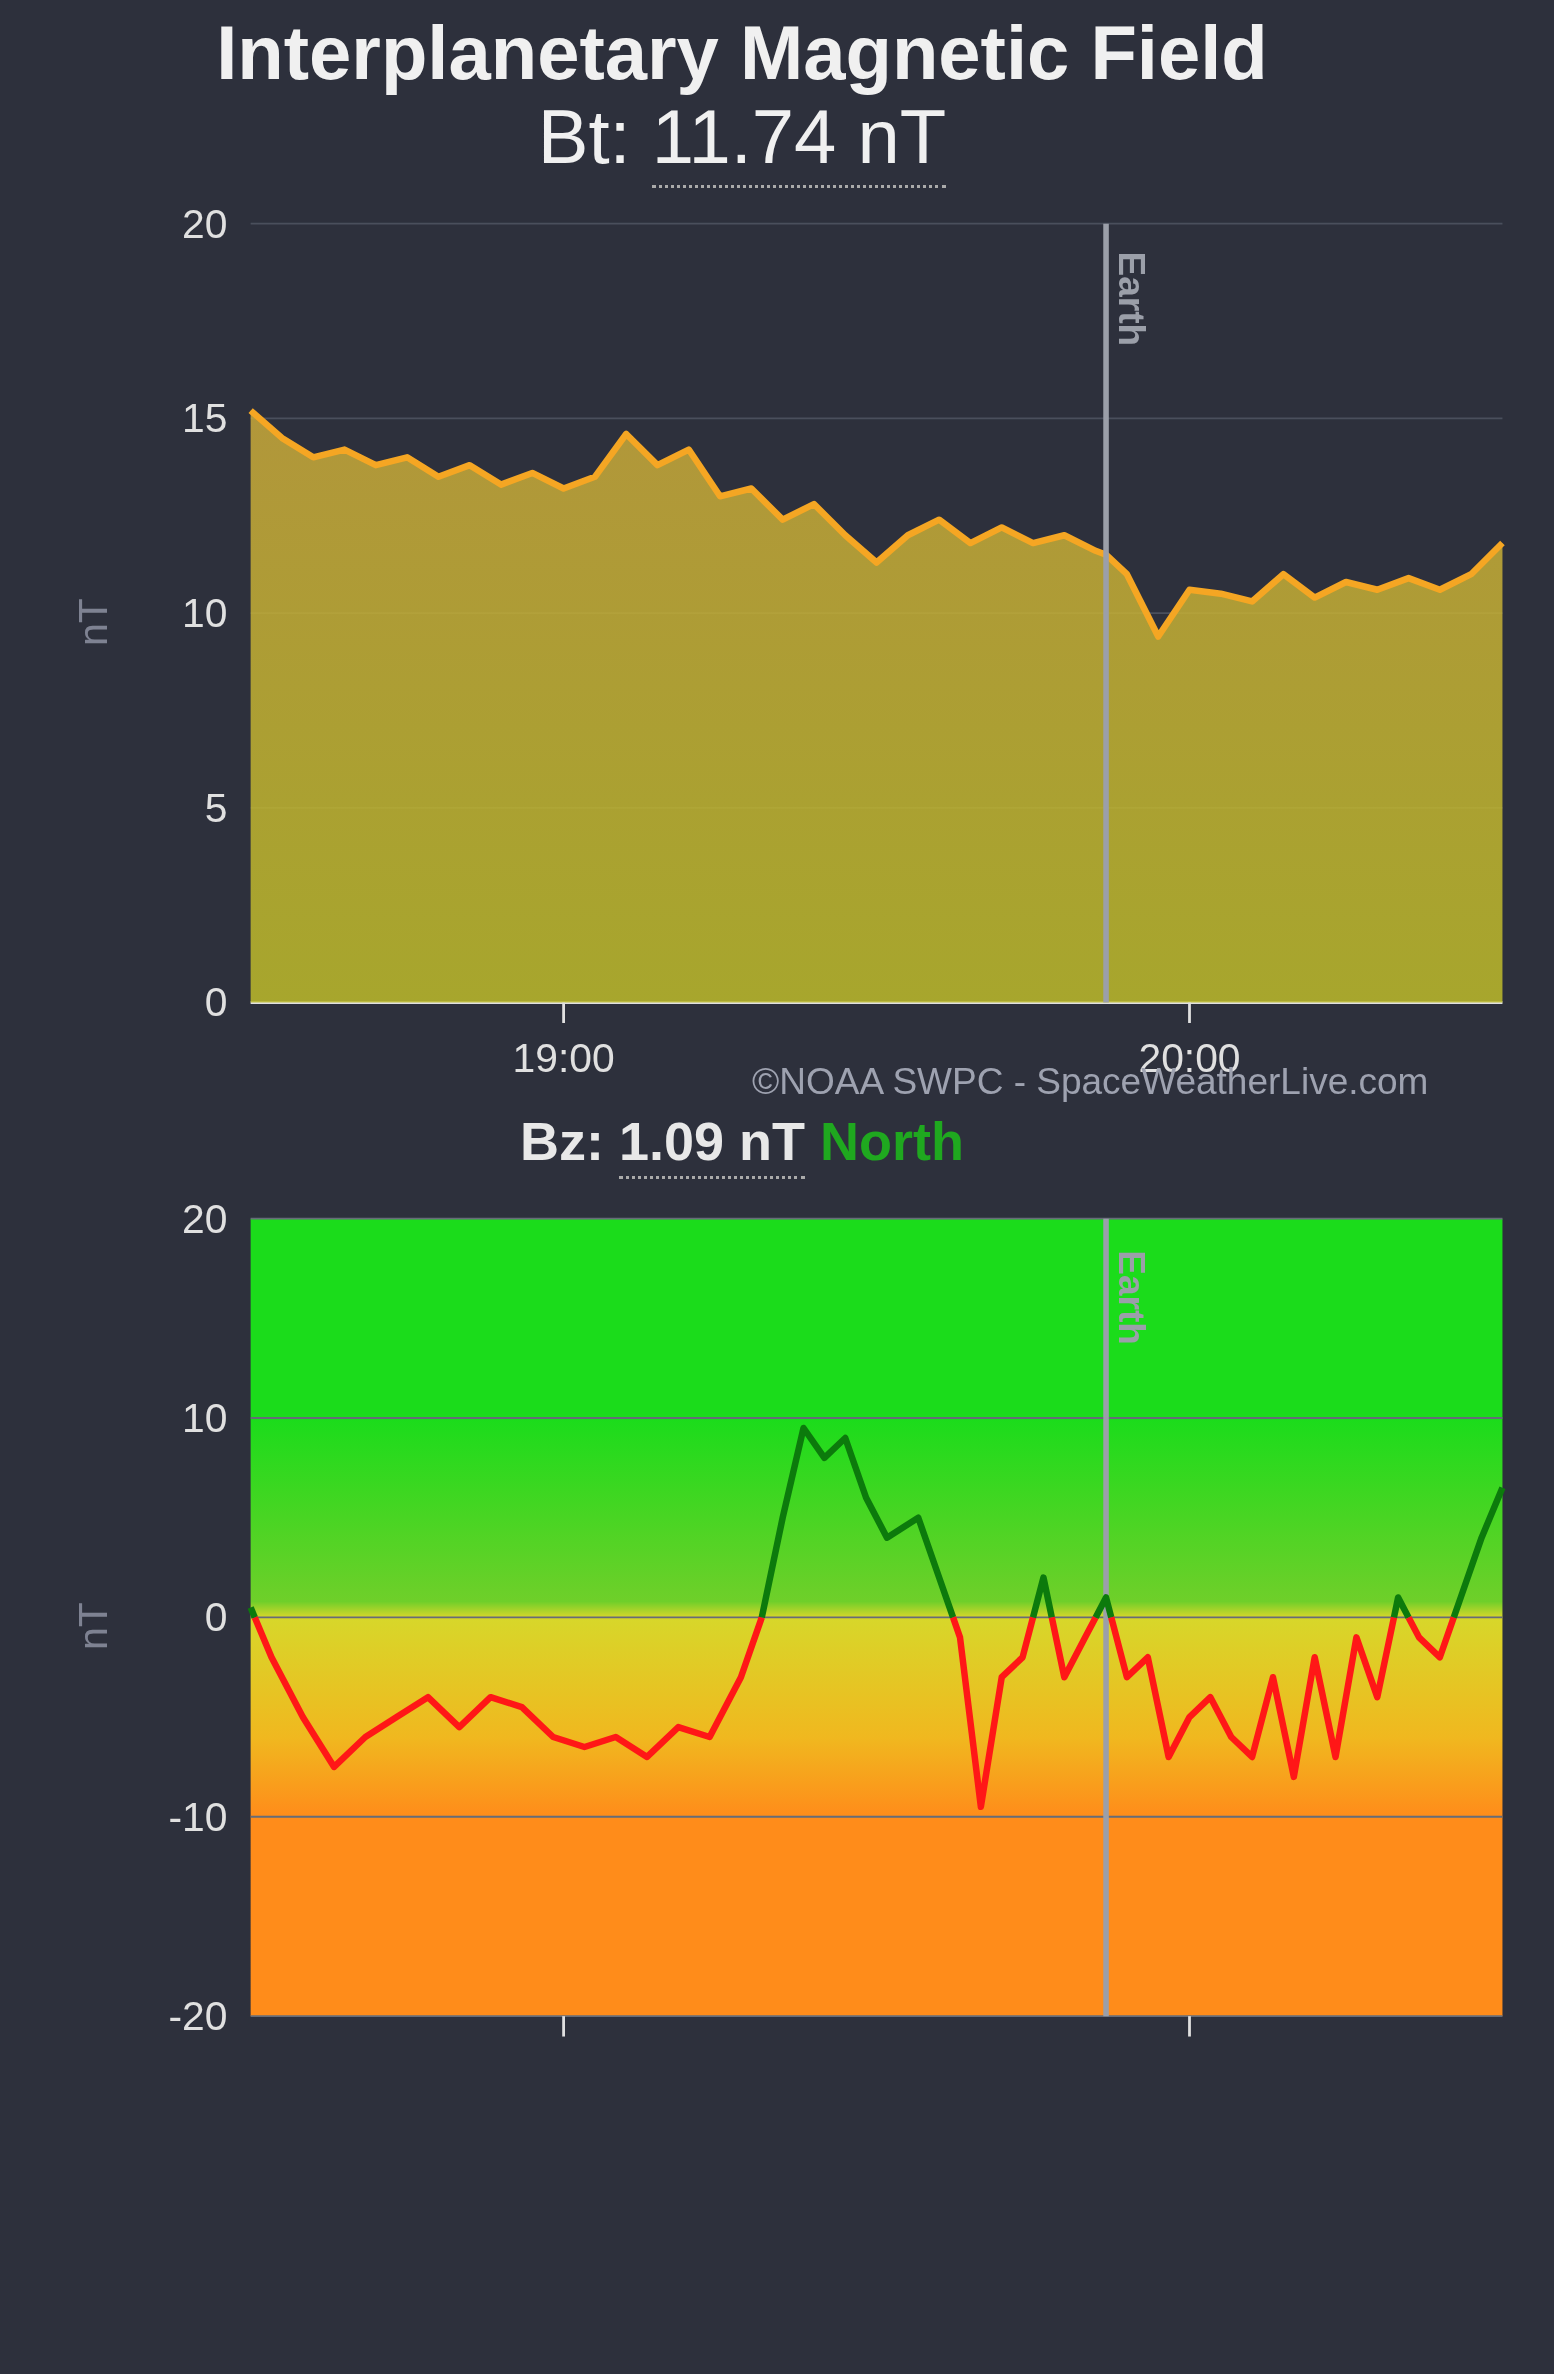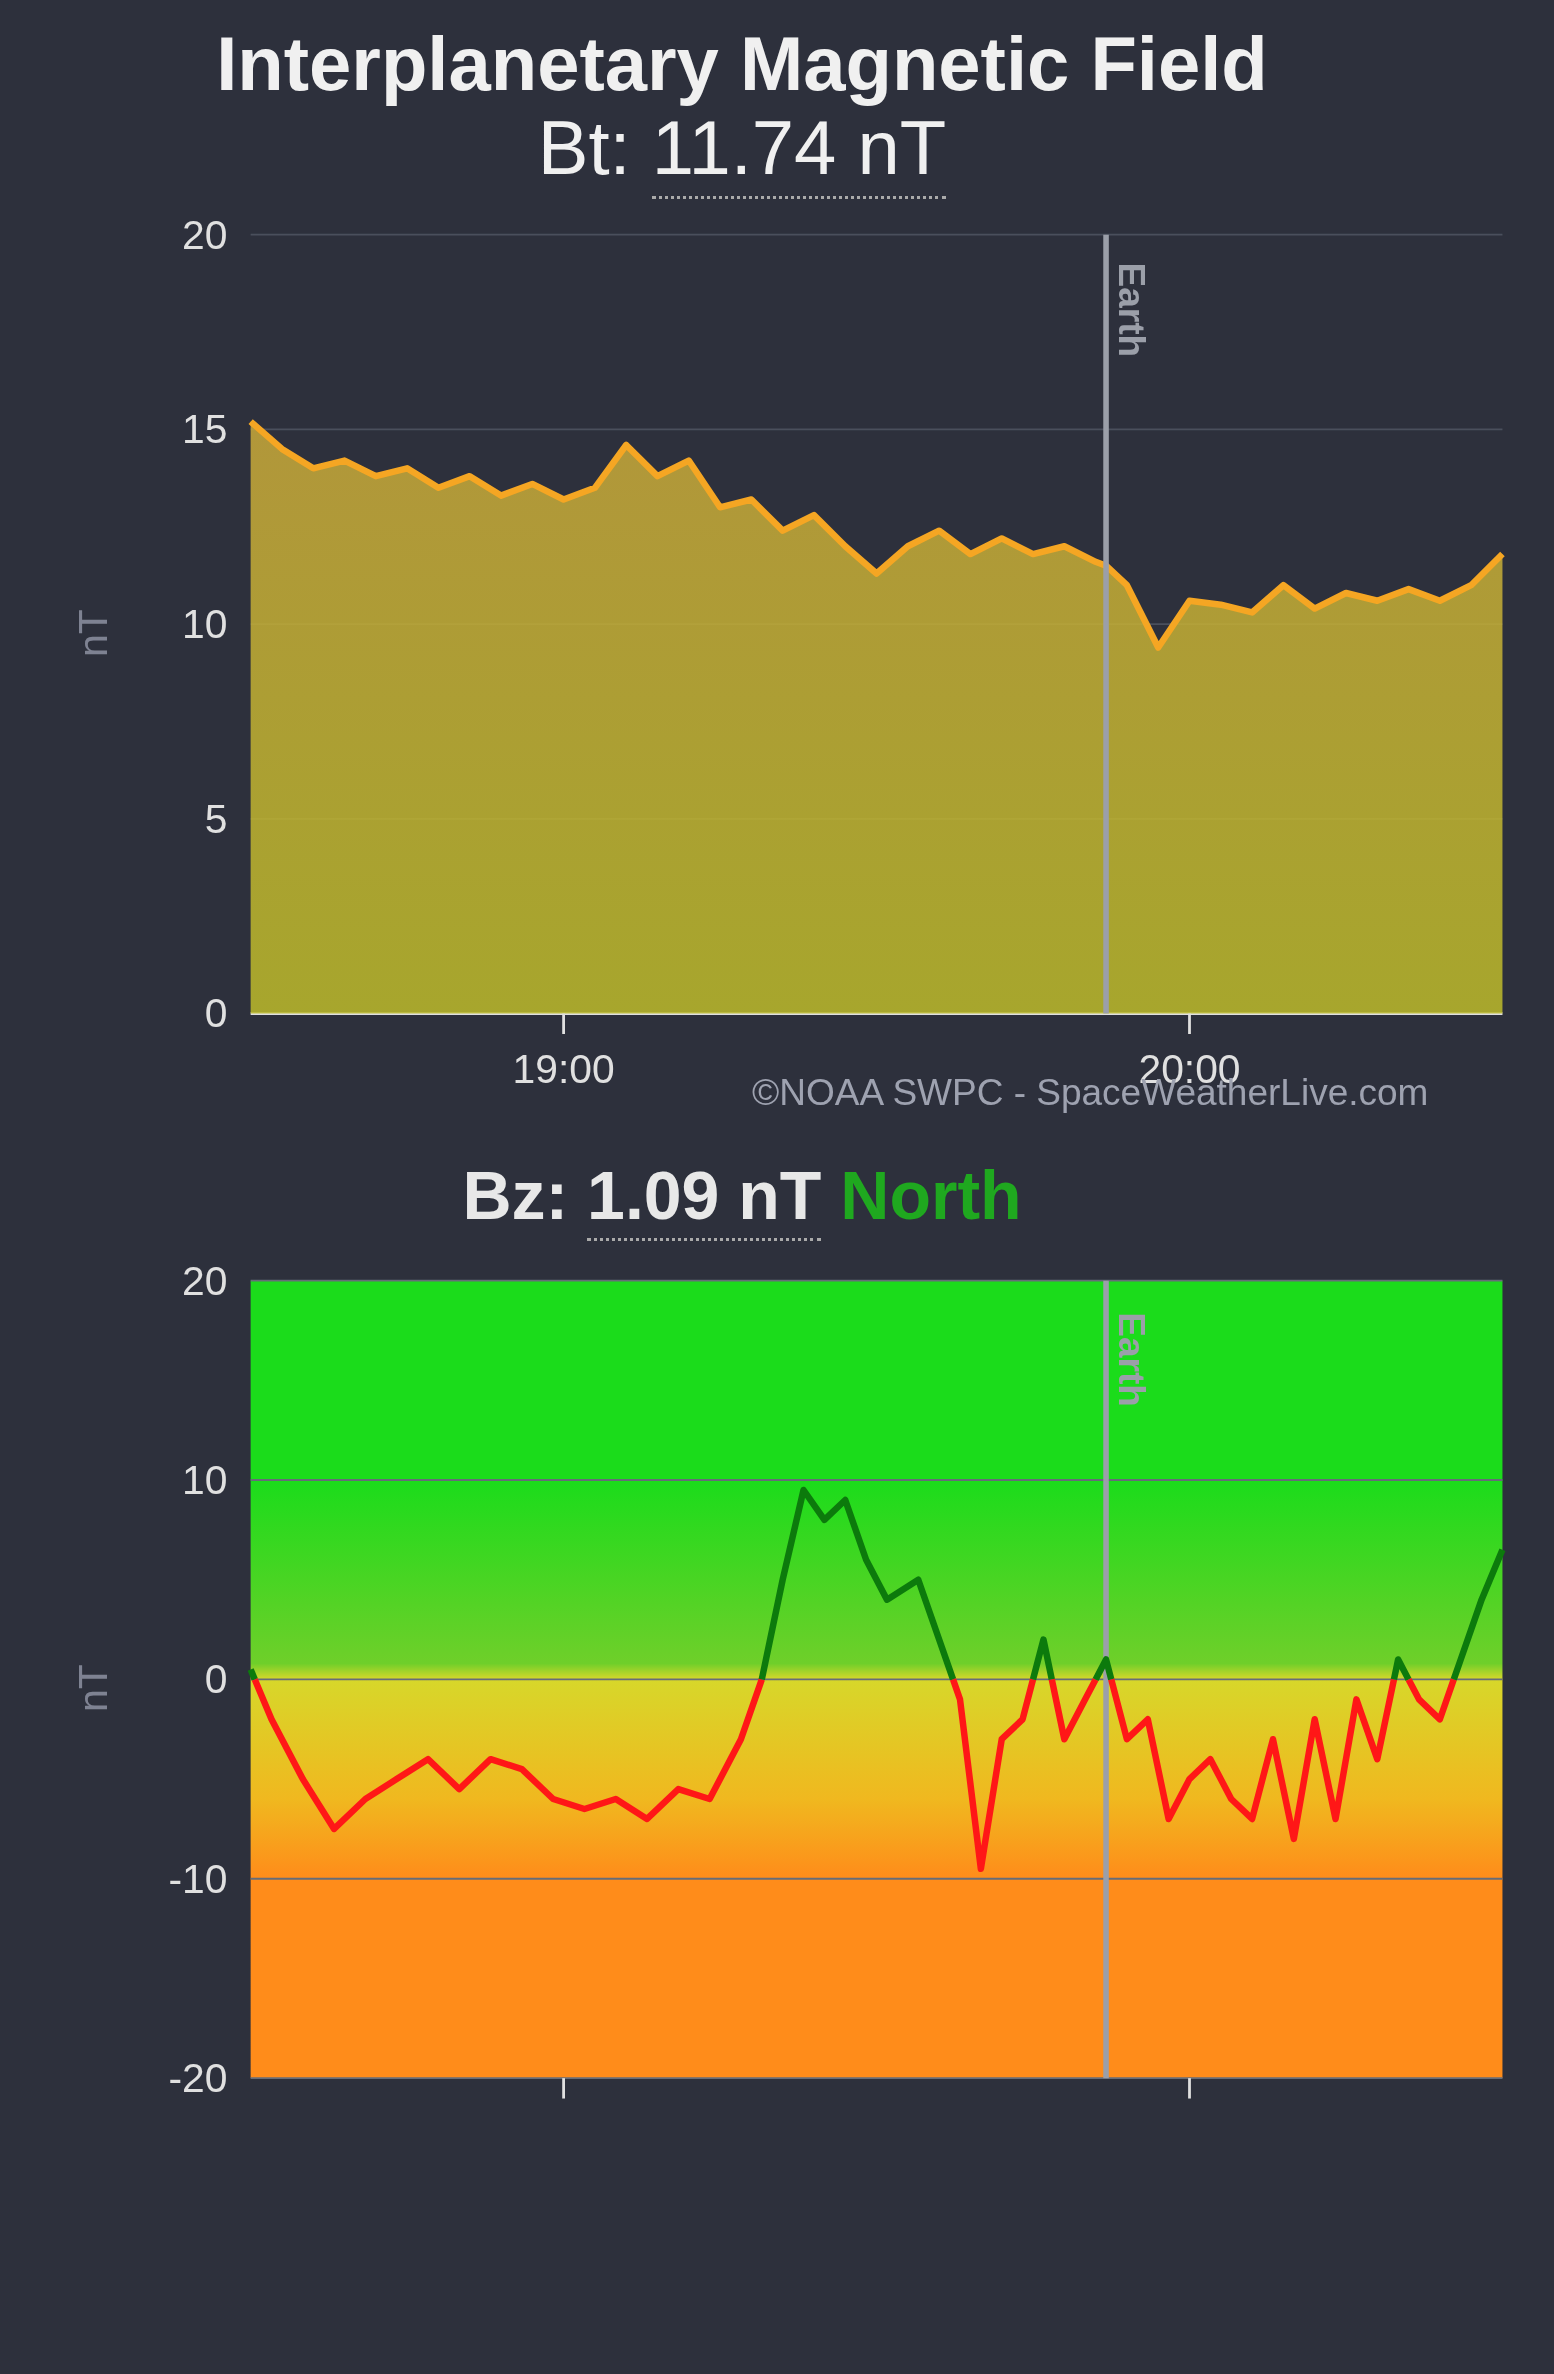--- a/index.html
+++ b/index.html
@@ -1,24 +1,24 @@
 <!DOCTYPE html>
 <html style="font-size:15px"><head>
 <meta charset="utf-8">
 <style>
   html,body{margin:0;padding:0;background:#2d303c;color:#e8e8e8;font-family:"Segoe UI",Arial,sans-serif;}
-  .page{width:1484px;height:2375px;box-sizing:border-box;padding:15px 37px;}
+  .page{width:1484px;height:2375px;box-sizing:border-box;padding:4px 37px;}
   .title-block{text-align:center;padding-top:7.4px;}
   .title-block h1{font-size:76px;font-weight:700;margin:0;line-height:1.1;color:#f0f0f0;}
   .bt-line{font-size:76px;font-weight:400;margin:0;line-height:1.1;color:#f0f0f0;}
   .bt-val{border-bottom:3.7px dotted #aaa;padding-bottom:5.6px;}
   .chart-holder{position:relative;margin-top:26px;}
   .ylabel{position:absolute;left:0;top:50%;transform:translate(-50%,-50%) rotate(-90deg);font-size:41px;color:#7e8292;font-weight:500;}
   .attrib{position:absolute;right:18.6px;bottom:-63px;font-size:37px;color:#9ea2b0;}
-  .bz-title{margin-top:105px;text-align:center;font-size:68px;font-weight:700;}
+  .bz-title{margin-top:70px;text-align:center;font-size:54px;font-weight:700;}
   .bz-val{border-bottom:3.7px dotted #aaa;padding-bottom:5.6px;}
   .north{color:#1fa81f;font-weight:700;}
   svg{display:block;}
   .tick-text{font-size:44px;fill:#e0e0e0;font-weight:500;}
   .grid{stroke:#666c78;stroke-width:2;}
   .grid-light{stroke:#4a4f5c;stroke-width:2;}
   .axis-line{stroke:#e0e0e0;stroke-width:3;}
   .bt-area{fill:url(#btgrad);}
   .bt-line-stroke{fill:none;stroke:#f5a623;stroke-width:7;stroke-linejoin:round;}
   .earth-line{stroke:#9b9fa9;stroke-width:6;}

